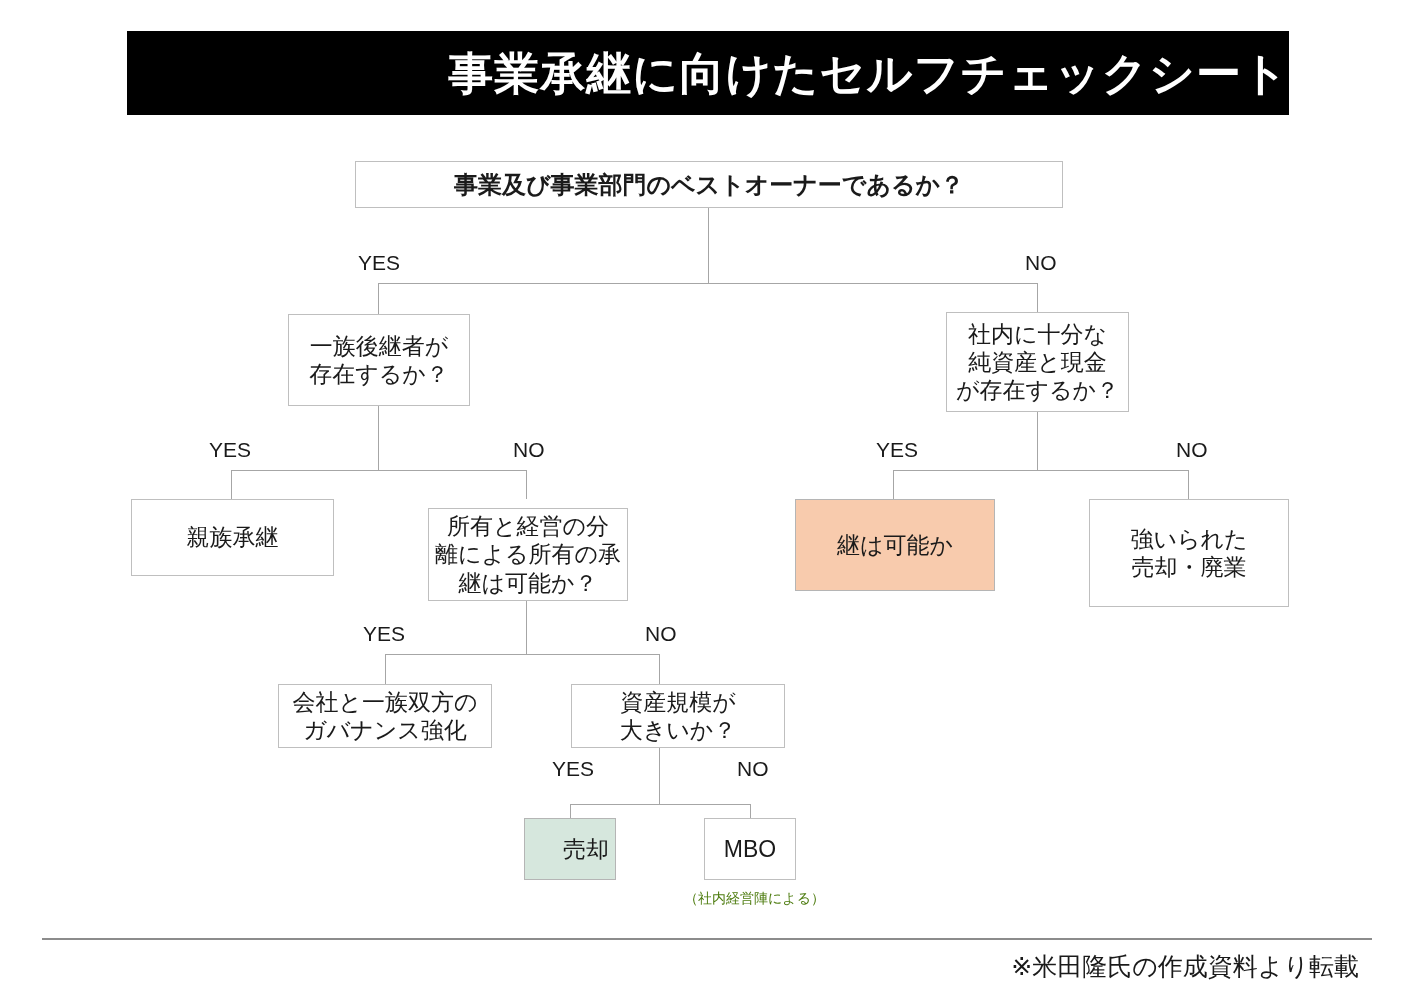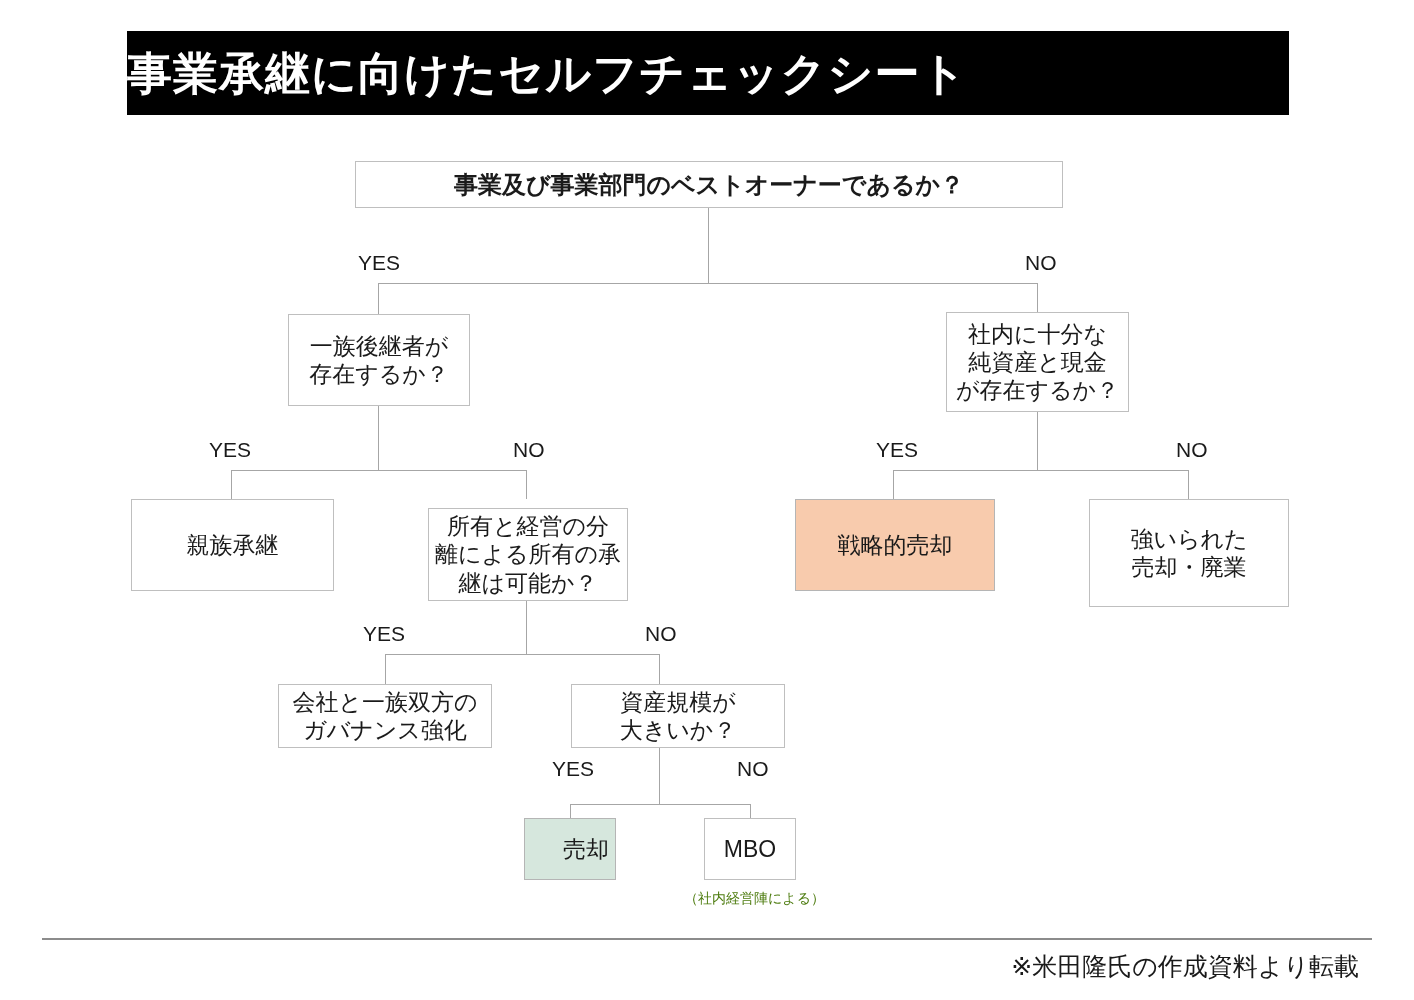--- a/index.html
+++ b/index.html
@@ -22,21 +22,21 @@
   
   .title-banner {
     position: absolute;
     left: 127px;
     top: 31px;
     width: 1162px;
     height: 84px;
     background: #000000;
     display: flex;
     align-items: center;
-    justify-content: flex-start;
+    justify-content: flex-end;
   }
   .title-text {
     color: #ffffff;
     font-size: 45px;
     font-weight: bold;
     letter-spacing: 1px;
     line-height: 1;
     white-space: nowrap;
   }
 
@@ -178,32 +178,32 @@
   <div class="node root" style="left:355px; top:161px; width:708px; height:47px;">
     <span class="label">事業及び事業部門のベストオーナーであるか？</span>
   </div>
 
   <div class="node" style="left:946px; top:312px; width:183px; height:100px;">
     <span class="label q">社内に十分な
 純資産と現金
 が存在するか？</span>
   </div>
 
-  <div class="node" style="left:131px; top:499px; width:203px; height:92px;">
+  <div class="node" style="left:131px; top:499px; width:203px; height:77px;">
     <span class="label t">親族承継</span>
   </div>
 
   <div class="node" style="left:428px; top:508px; width:200px; height:93px;">
     <span class="label q">所有と経営の分
 離による所有の承
 継は可能か？</span>
   </div>
 
   <div class="node fill-peach" style="left:795px; top:499px; width:200px; height:92px;">
-    <span class="label t">戦略的売却</span>
+    <span class="label t">継は可能か</span>
   </div>
 
   <div class="node" style="left:1089px; top:499px; width:200px; height:108px;">
     <span class="label t">強いられた
 売却・廃業</span>
   </div>
 
   <div class="node" style="left:278px; top:684px; width:214px; height:64px;align-items:center;">
     <span class="label t">会社と一族双方の
 ガバナンス強化</span>

